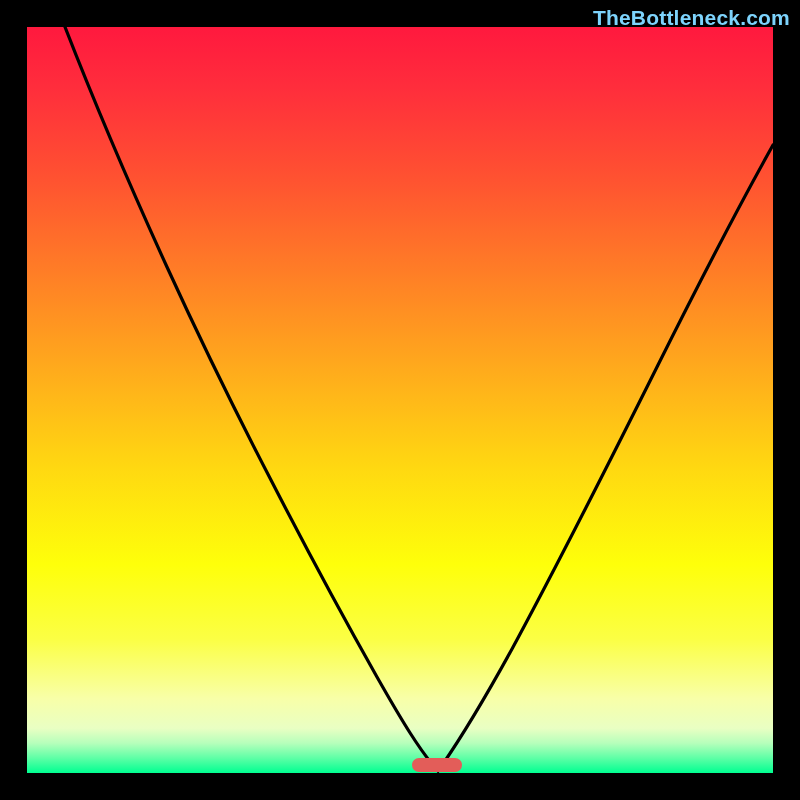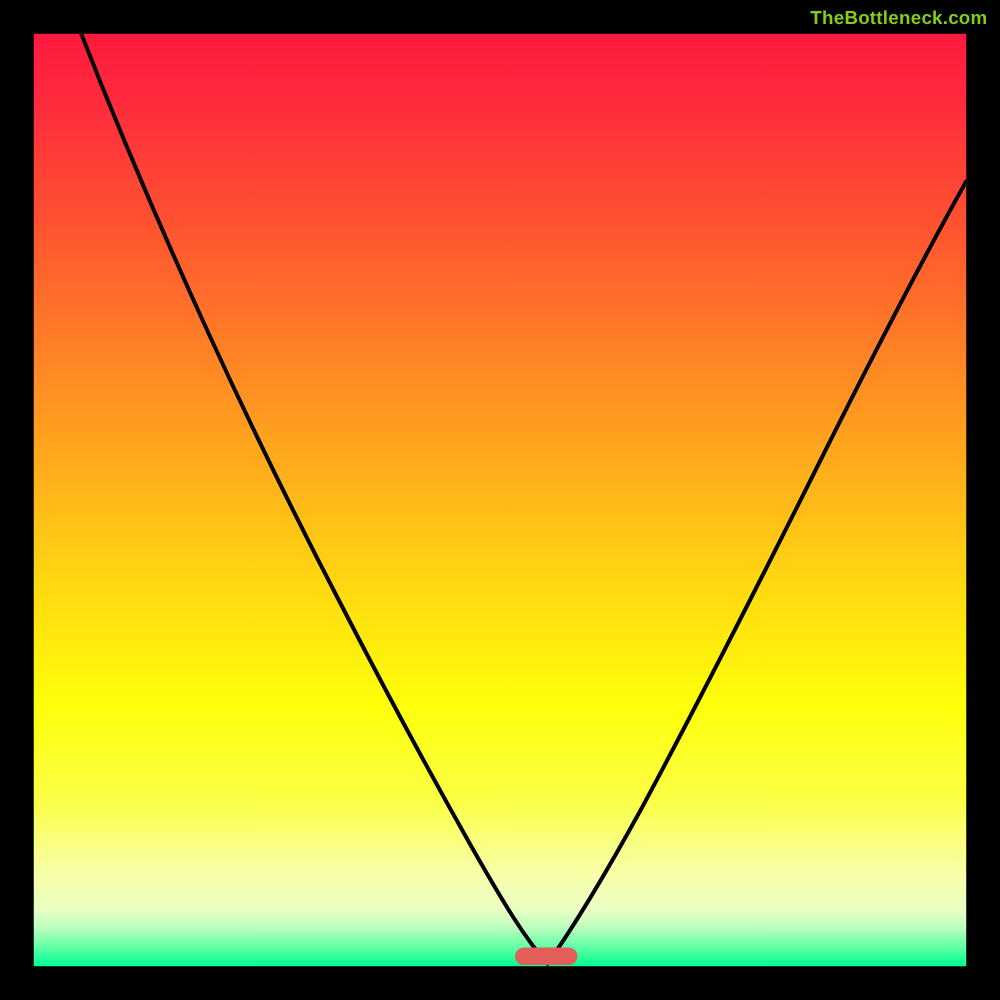--- a/index.html
+++ b/index.html
@@ -31,23 +31,23 @@
       #5effa6 98%,
       #00ff91 100%
     );
     overflow: hidden;
   }
   .watermark {
     position: absolute;
     top: 6px;
     right: 10px;
     font-family: Arial, Helvetica, sans-serif;
-    font-size: 15px;
+    font-size: 21px;
     font-weight: bold;
-    color: #84cc16;
+    color: #7dd3fc;
     letter-spacing: 0.2px;
   }
   .curve {
     position: absolute;
     left: 0;
     top: 0;
   }
   .pill {
     position: absolute;
     width: 50px;

